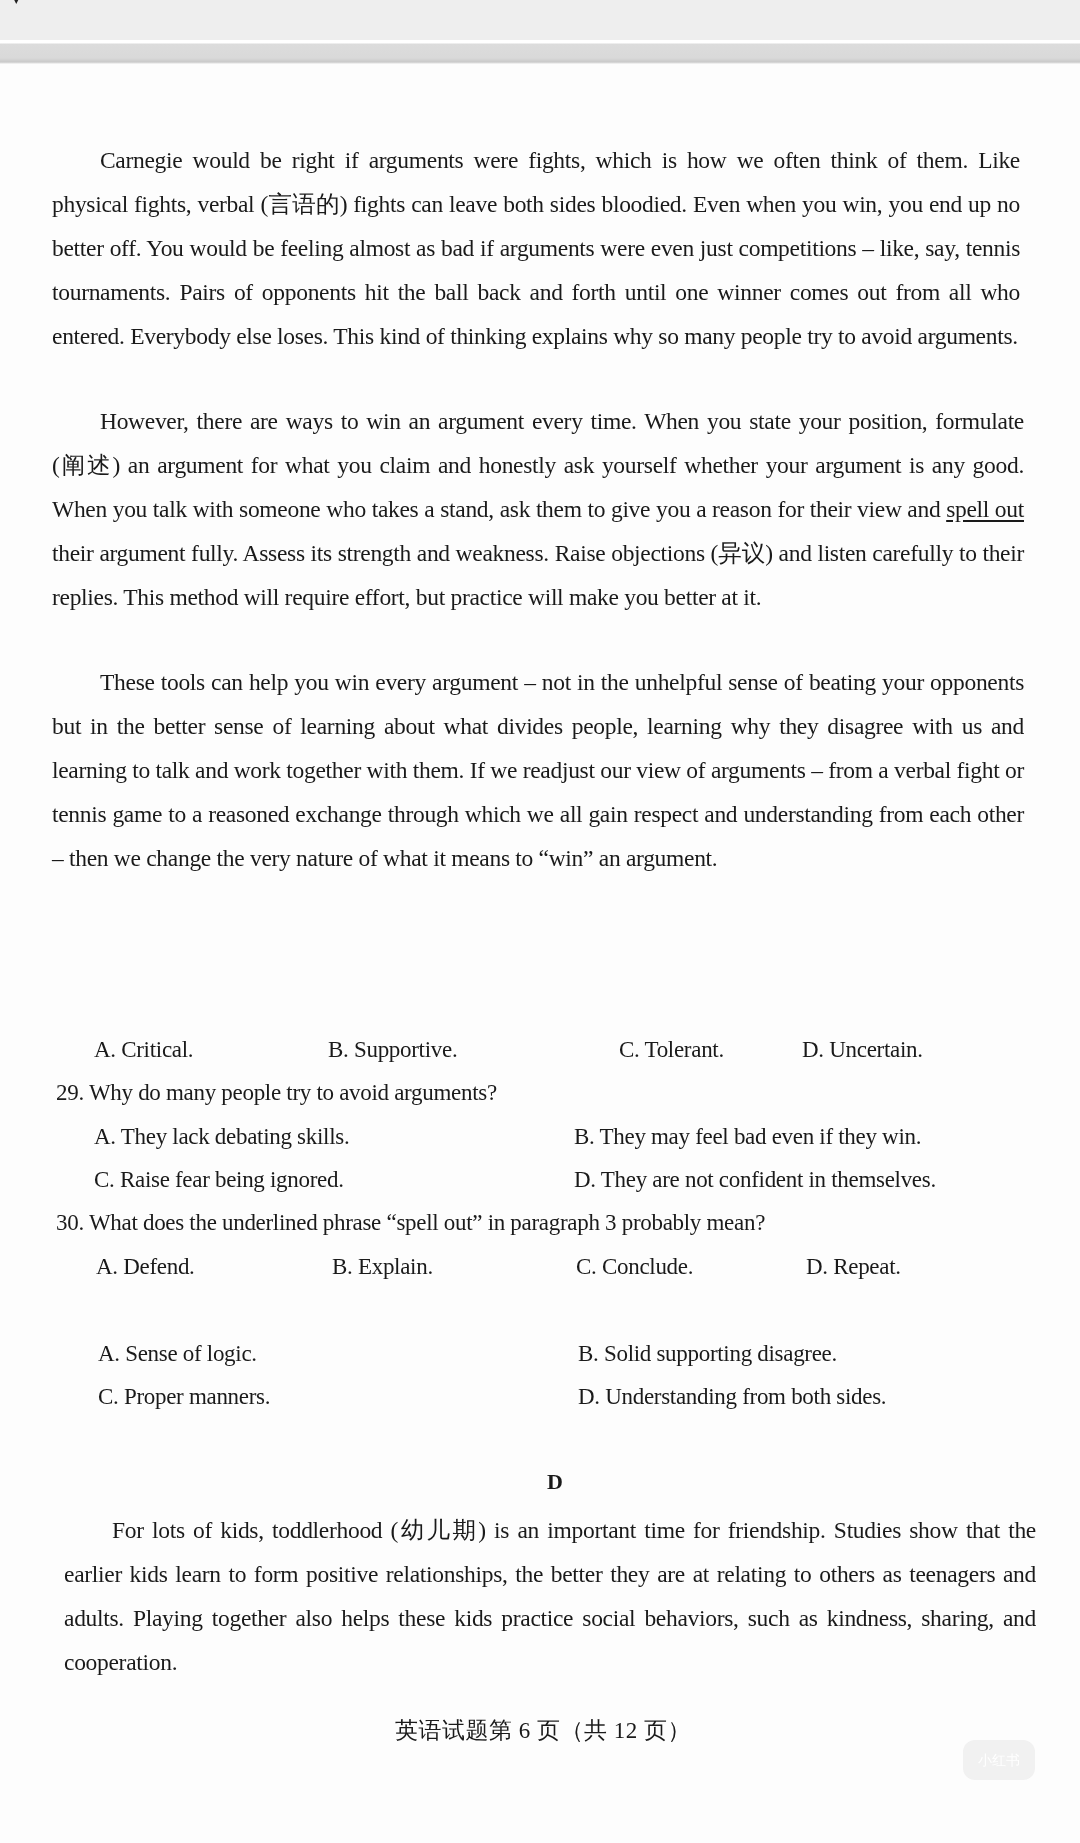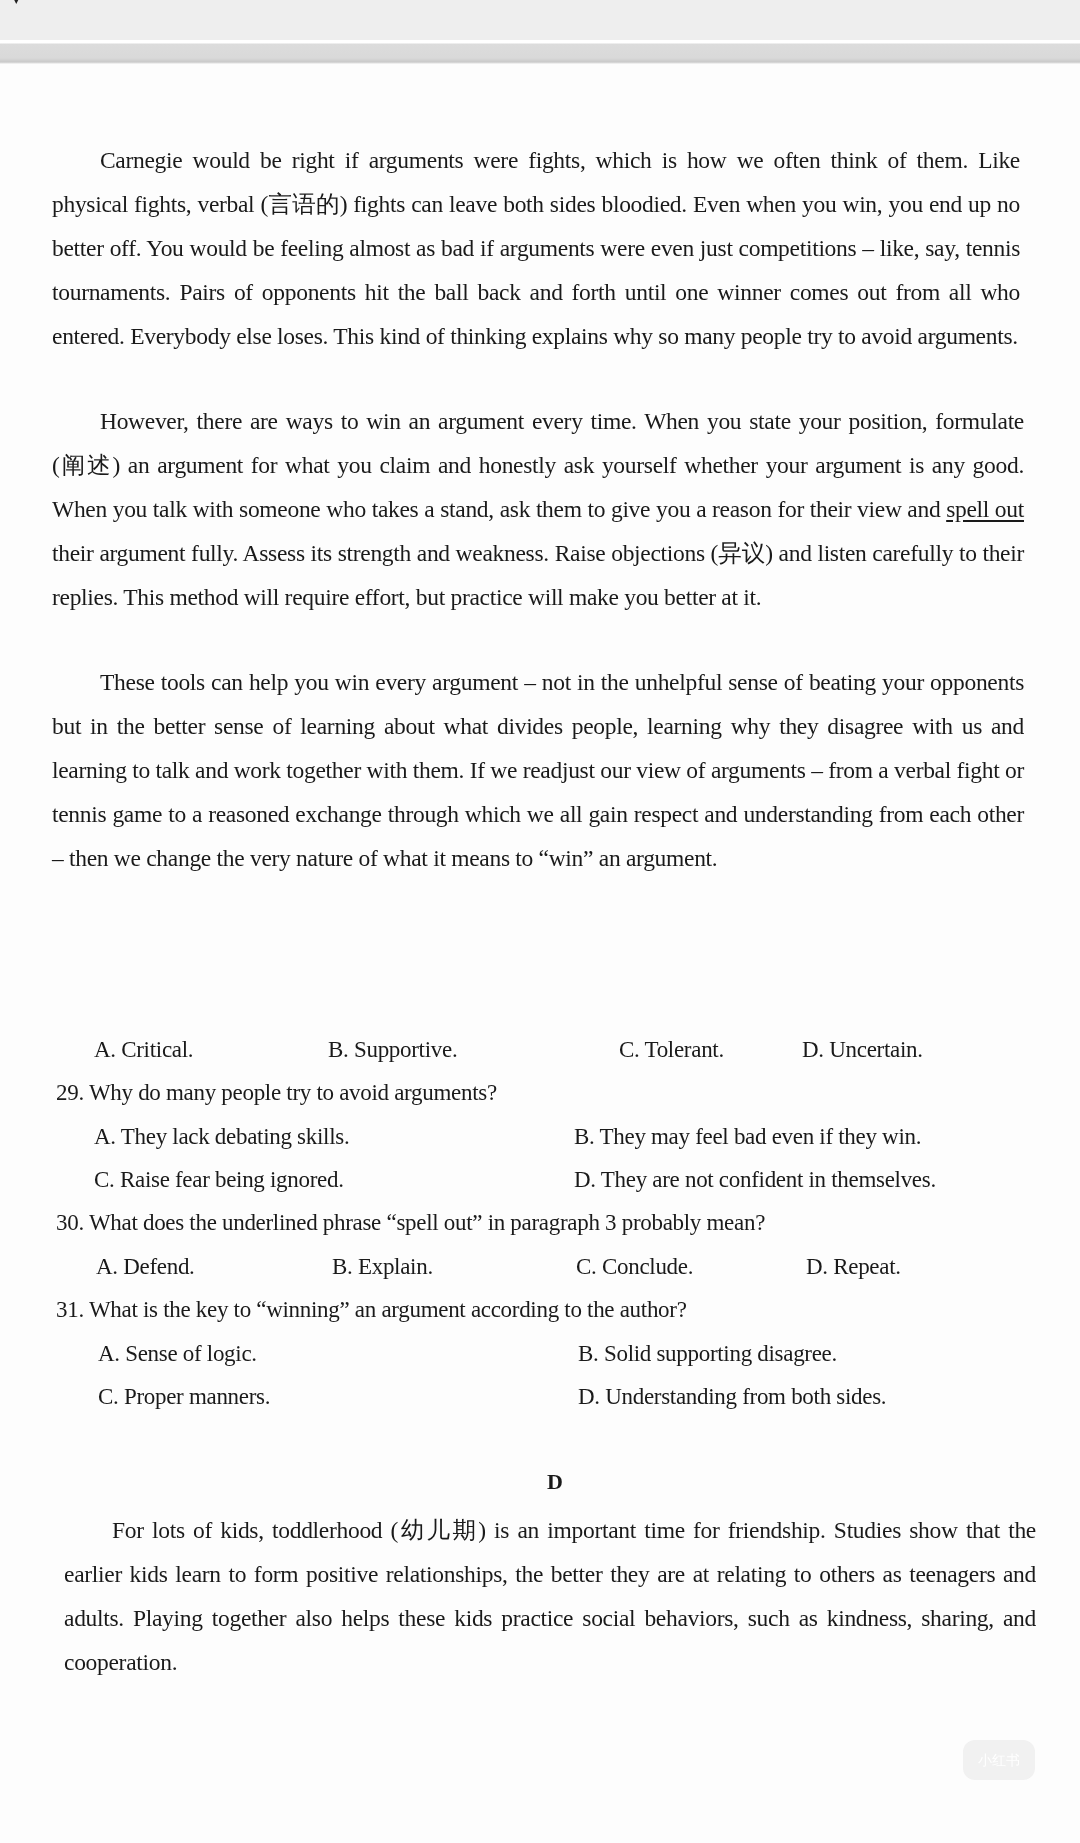--- a/index.html
+++ b/index.html
@@ -77,25 +77,25 @@
   <div class="opt" style="left:574px; top:1058px;">B. They may feel bad even if they win.</div>
   <div class="opt" style="left:94px; top:1101px;">C. Raise fear being ignored.</div>
   <div class="opt" style="left:574px; top:1101px;">D. They are not confident in themselves.</div>
 
   <div class="q" style="left:56px; top:1144px;">30. What does the underlined phrase “spell out” in paragraph 3 probably mean?</div>
   <div class="opt" style="left:96px; top:1188px;">A. Defend.</div>
   <div class="opt" style="left:332px; top:1188px;">B. Explain.</div>
   <div class="opt" style="left:576px; top:1188px;">C. Conclude.</div>
   <div class="opt" style="left:806px; top:1188px;">D. Repeat.</div>
 
-  <div class="q" style="left:56px; top:1231px;">31. What is the key to “winning” an argument according to the author?</div>
   <div class="opt" style="left:98px; top:1275px;">A. Sense of logic.</div>
   <div class="opt" style="left:578px; top:1275px;">B. Solid supporting disagree.</div>
   <div class="opt" style="left:98px; top:1318px;">C. Proper manners.</div>
   <div class="opt" style="left:578px; top:1318px;">D. Understanding from both sides.</div>
 
   <div class="section-letter" style="top:1405px;">D</div>
   <div class="para" style="left:64px; top:1444px; width:972px;"><span class="indent"></span><span>For lots of kids, toddlerhood (幼儿期) is an important time for friendship. Studies show that the earlier kids learn to form positive relationships, the better they are at relating to others as teenagers and adults. Playing together also helps these kids practice social behaviors, such as kindness, sharing, and cooperation.</span></div>
 
+  <div class="footer" style="top:1651px;">英语试题第 6 页（共 12 页）</div>
 
   <div class="wm-logo" style="top:1676px;">小红书</div>
   <div class="wm-text" style="top:1794px;">小红书号: 589697051</div>
 </div>
 
 </body></html>

